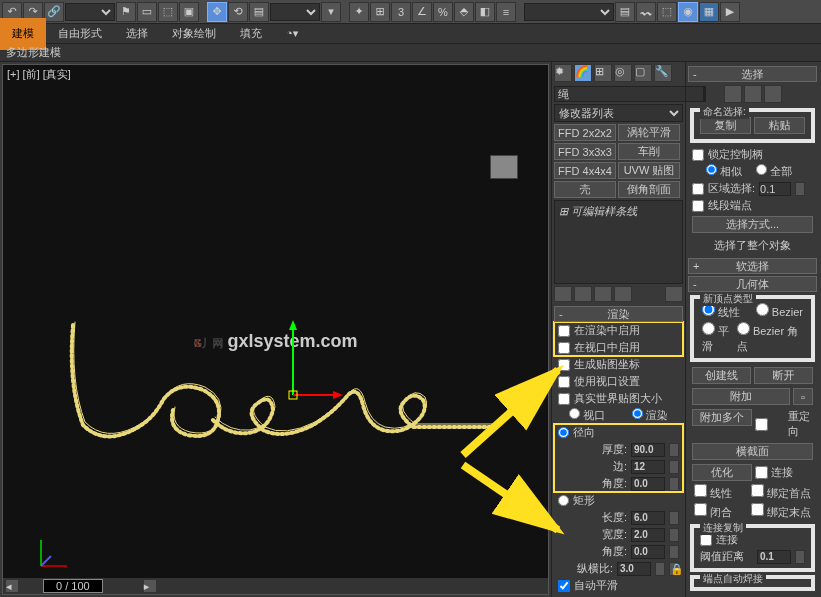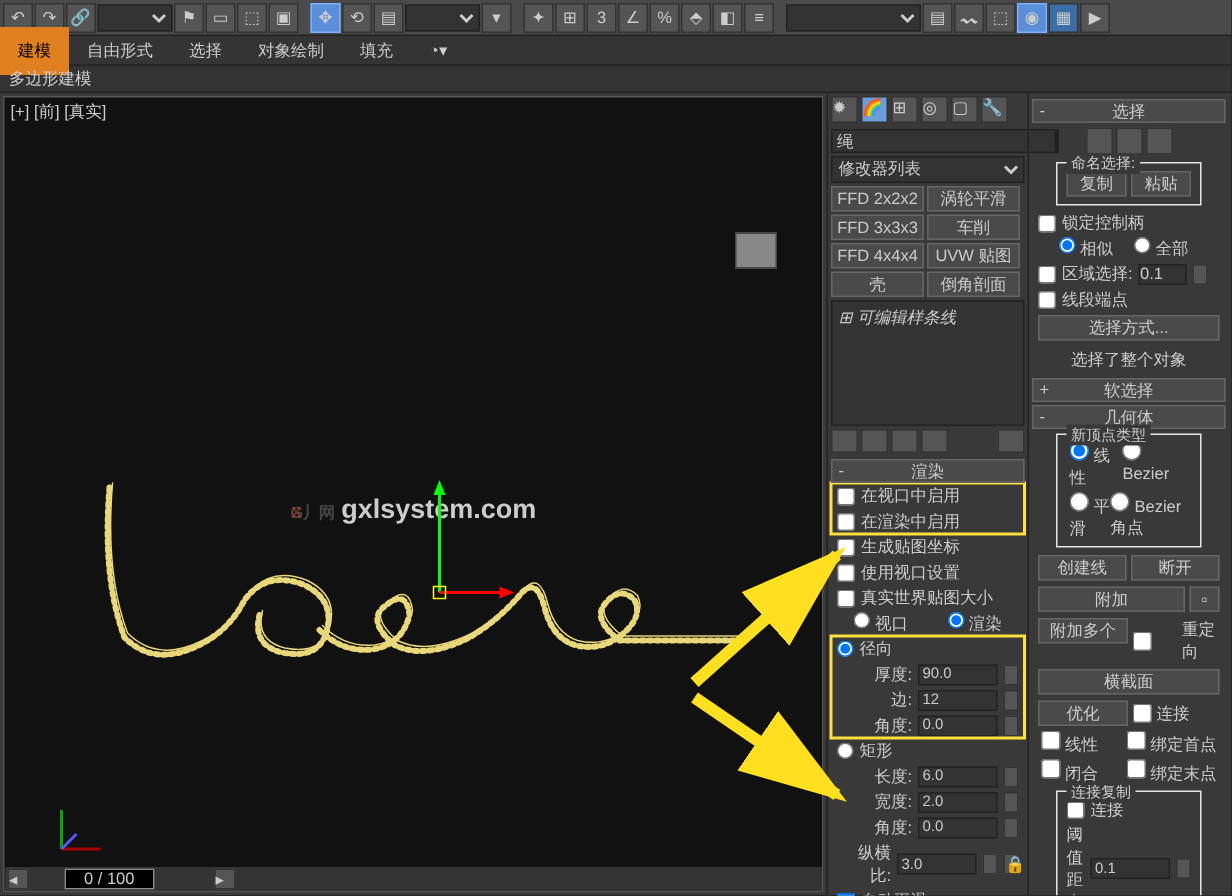--- a/index.html
+++ b/index.html
@@ -44,26 +44,26 @@
 .stackbar { height: 18px; display: flex; gap: 2px; margin-top: 2px; }
 .stackbar .sb { width: 18px; height: 16px; background: #555; border: 1px solid #333; }
 .rolluphd { height: 16px; background: #4a4a4a; border: 1px solid #666; display: flex; align-items: center; justify-content: center; position: relative; margin-top: 2px; }
 .rolluphd .minus { position: absolute; left: 4px; }
 .chkrow { display: flex; align-items: center; padding: 1px 4px; gap: 4px; }
 .chkrow input[type=checkbox] { width: 12px; height: 12px; }
 .radrow { display: flex; align-items: center; padding: 1px 4px; gap: 4px; }
 .radrow input[type=radio] { width: 11px; height: 11px; }
 .spinrow { display: flex; align-items: center; padding: 1px 4px; gap: 4px; justify-content: flex-end; }
 .spinrow .lbl { flex: 1; text-align: right; }
-.spinrow input { width: 53px; height: 14px; background: #333; border: 1px solid #222; color: #ccc; font-size: 10px; padding: 0 2px; }
+.spinrow input { width: 34px; height: 14px; background: #333; border: 1px solid #222; color: #ccc; font-size: 10px; padding: 0 2px; font-weight: bold; }
 .spinrow .spn { width: 10px; height: 14px; background: #555; border: 1px solid #333; }
 .btnrow { display: flex; gap: 3px; padding: 2px 4px; }
 .btnrow button { flex: 1; height: 17px; background: #4a4a4a; border: 1px solid #666; color: #ccc; font-size: 11px; }
 .btnwide { width: 100%; height: 17px; background: #4a4a4a; border: 1px solid #666; color: #ccc; font-size: 11px; margin-top: 2px; }
-.grp { border: 1px solid #e5e5e5; padding: 3px 2px 3px 2px; margin: 3px 16px; position: relative; }
+.grp { border: 4px solid #e5e5e5; padding: 3px 2px 3px 2px; margin: 3px 2px; position: relative; }
 .grp .glabel { position: absolute; top: -7px; left: 6px; background: #393939; padding: 0 3px; font-size: 10px; }
 .hl-yellow { outline: 2px solid #ffe040; outline-offset: -1px; }
 .arrow { position: absolute; pointer-events: none; }
 .twocol { display:flex; justify-content: space-between; padding: 1px 6px; }
 </style>
 </head>
 <body>
 
 <div class="toolbar1">
   <div class="btn">↶</div>
@@ -190,25 +190,25 @@
       </div>
 
       
       <div class="rolluphd">
           <span class="minus">-</span>
           <span>渲染</span>
         </div>
       <div class="hl-yellow">
         <div class="chkrow">
             <input type="checkbox" style="">
+            <span>在渲染中启用</span>
+          </div>
+        <div class="chkrow">
+            <input type="checkbox" style="">
             <span>在视口中启用</span>
-          </div>
-        <div class="chkrow">
-            <input type="checkbox" style="">
-            <span>在渲染中启用</span>
           </div>
       </div>
       <div class="chkrow">
           <input type="checkbox" style="">
           <span>生成贴图坐标</span>
         </div>
       <div class="chkrow">
           <input type="checkbox" style="">
           <span>使用视口设置</span>
         </div>

